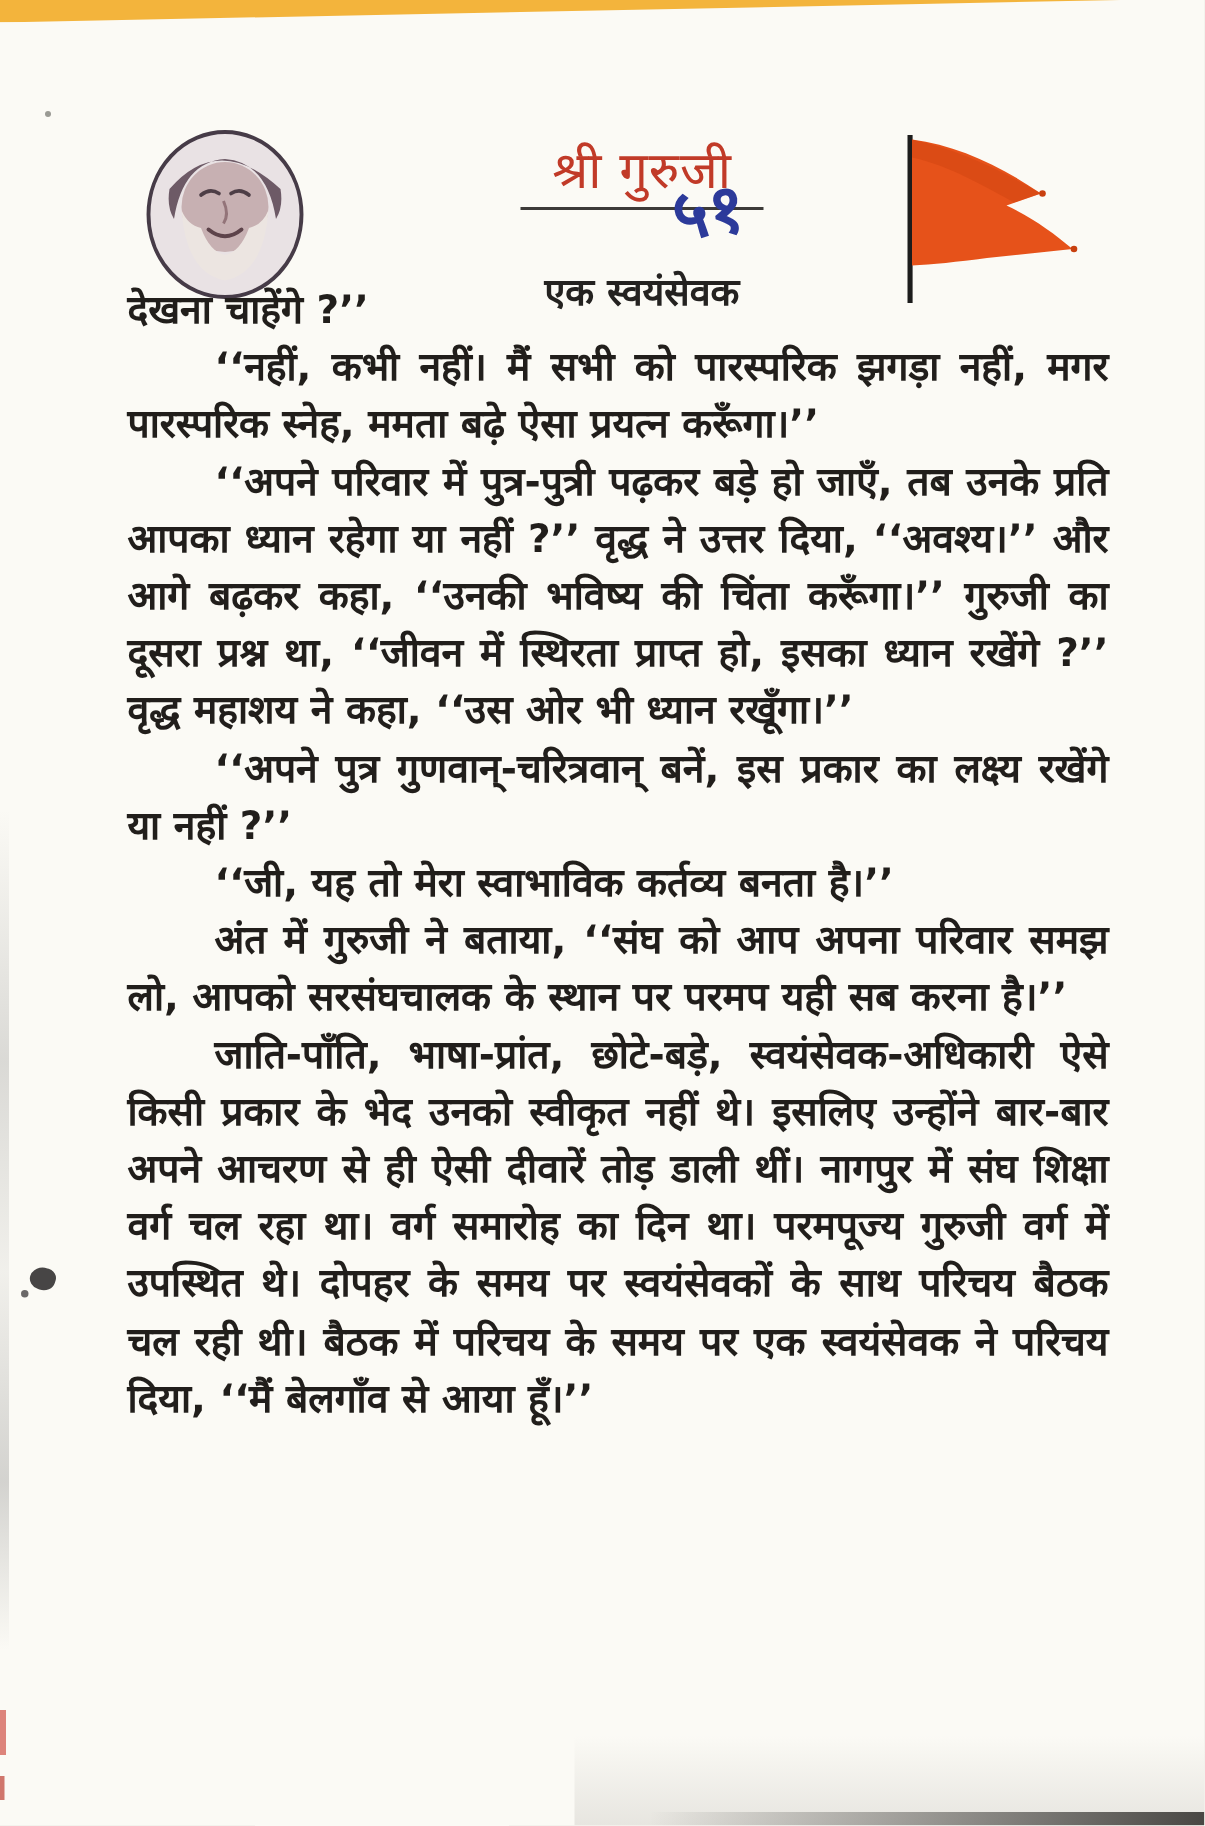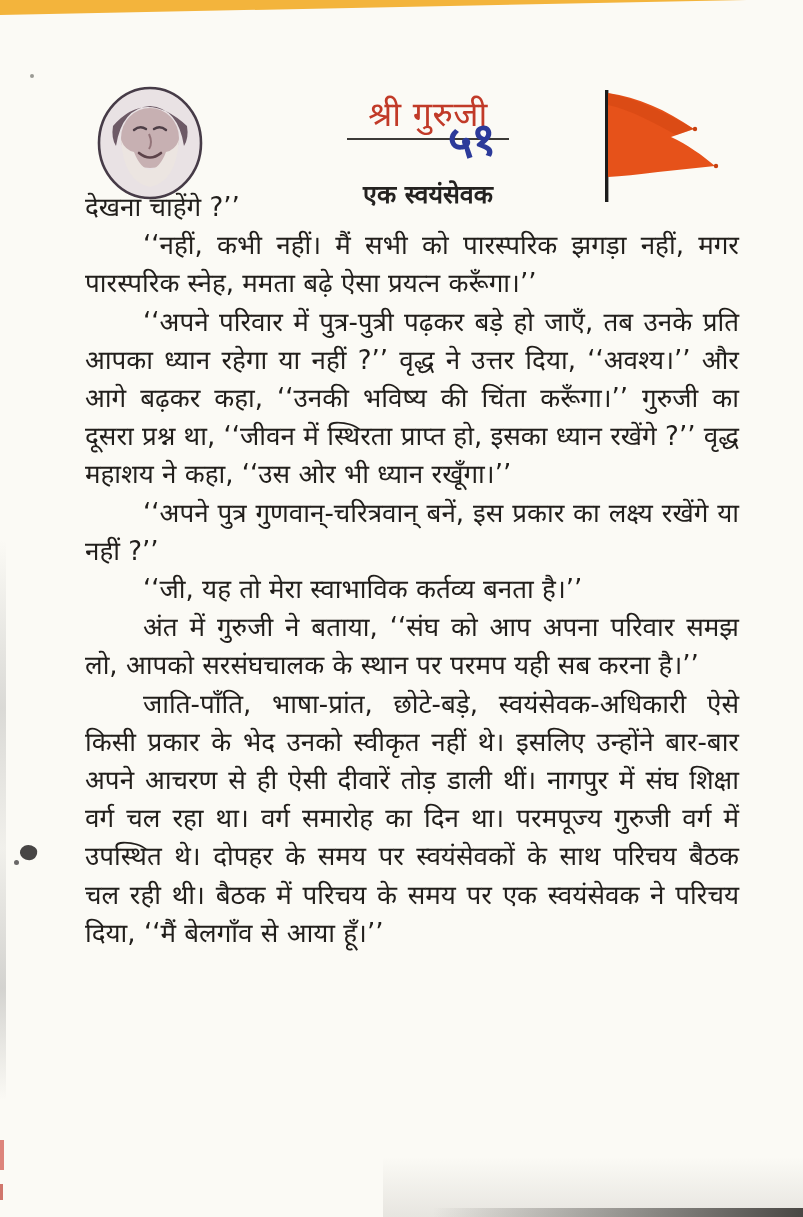--- a/index.html
+++ b/index.html
@@ -91,20 +91,21 @@
     font-family:"DejaVu Sans", sans-serif;
   }
   .flag { position:absolute; left:596px; top:84px; width:142px; height:124px; }
 
   
   .body-text {
     position:absolute; left:85px; top:188px; width:654px;
     font-size:26px; line-height:38.2px;
     text-align:justify;
     color:#211e1b;
+    font-weight:bold;
   }
   .body-text p { margin:0; padding:0; }
   .body-text p.indent { text-indent:58px; }
 </style>
 </head>
 <body>
 
 <div class="page">
 
   <div class="top-band"></div>

